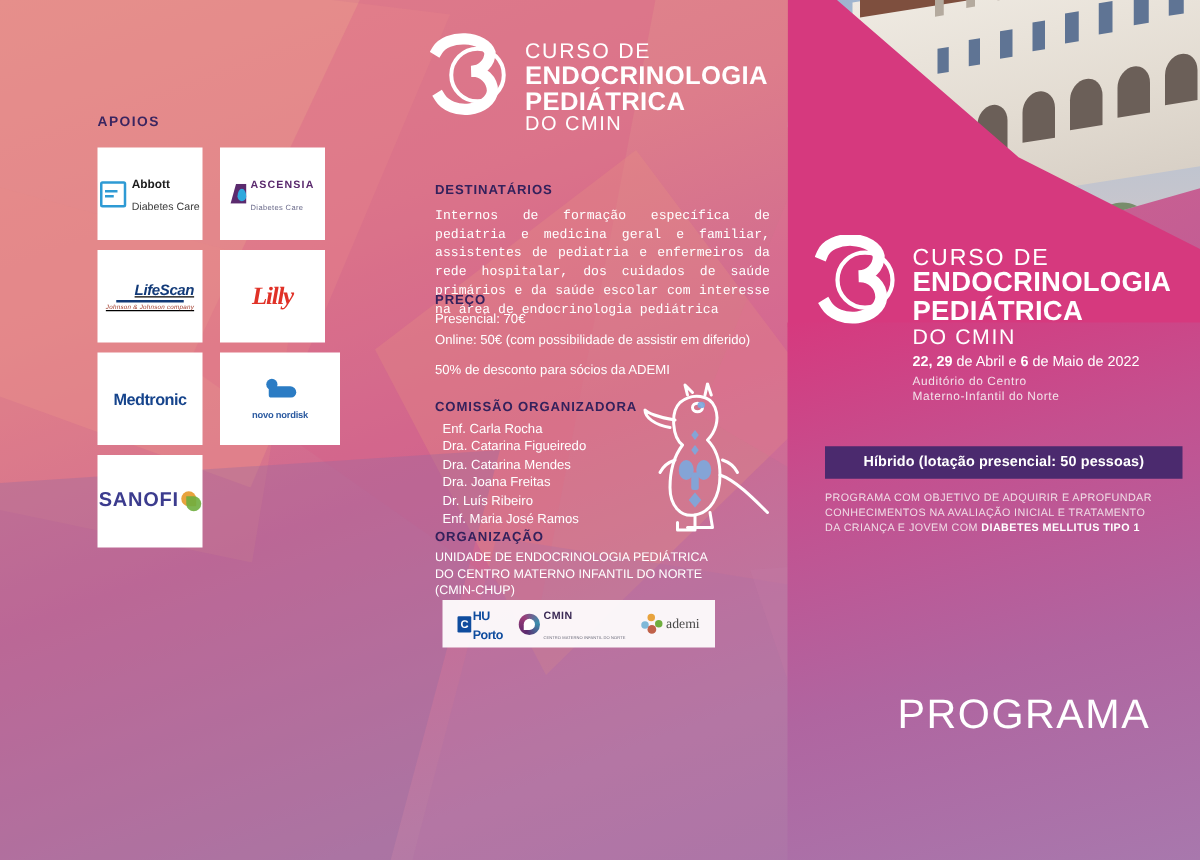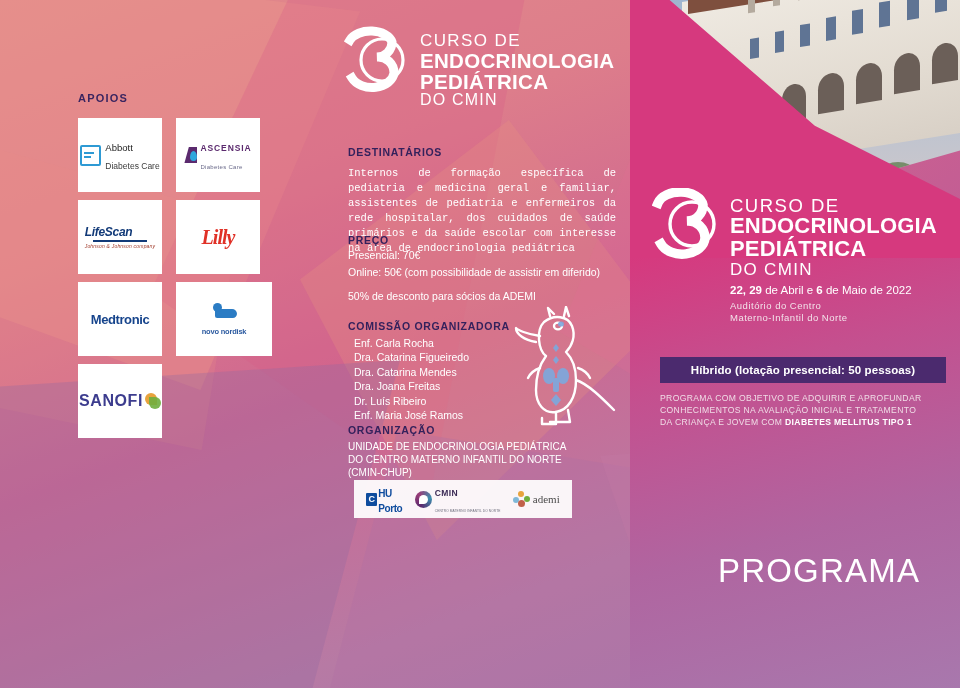--- a/index.html
+++ b/index.html
@@ -40,31 +40,31 @@
   .lb3{left:78px;top:200px;width:84px;height:74px;}
   .lb4{left:176px;top:200px;width:84px;height:74px;}
   .lb5{left:78px;top:282px;width:84px;height:74px;}
   .lb6{left:176px;top:282px;width:96px;height:74px;}
   .lb7{left:78px;top:364px;width:84px;height:74px;}
 
   .abbott{display:flex;align-items:center;gap:4px;}
   .abbott-mark{width:17px;height:17px;border:2px solid #2e9ad4;border-radius:2px;position:relative;}
   .abbott-mark:after{content:"";position:absolute;left:2px;top:5px;width:10px;height:2px;background:#2e9ad4;}
   .abbott-mark:before{content:"";position:absolute;left:2px;top:9px;width:7px;height:2px;background:#2e9ad4;}
-  .abbott-t1{font-size:9.5px;font-weight:normal;color:#1d1d1d;line-height:1.05;}
+  .abbott-t1{font-size:9.5px;font-weight:bold;color:#1d1d1d;line-height:1.05;}
   .abbott-t2{font-size:8.5px;color:#3c3c3c;line-height:1.15;}
 
   .ascensia{display:flex;align-items:center;gap:3px;justify-content:flex-end;}
   .asc-mark{width:13px;height:16px;background:#5b2a6e;clip-path:polygon(34% 0,100% 0,100% 100%,0 100%);position:relative;}
   .asc-mark:after{content:"";position:absolute;right:0px;top:4px;width:7px;height:10px;background:#2fa8dd;
     border-radius:50% 50% 50% 50%/60% 60% 40% 40%;}
   .asc-t1{font-size:8.5px;font-weight:bold;color:#5b2a6e;letter-spacing:.9px;line-height:1.1;}
   .asc-t2{font-size:6px;color:#6a6a8a;letter-spacing:.3px;}
 
-  .lifescan{text-align:left;}
+  .lifescan{text-align:right;text-decoration:underline;}
   .ls-t1{font-size:12px;font-weight:bold;color:#123a78;font-style:italic;letter-spacing:-.3px;}
   .ls-rule{width:54px;height:1.5px;background:#123a78;margin:1px auto;}
   .ls-t2{font-size:5px;color:#a03a2a;font-style:italic;letter-spacing:.2px;}
 
   .lilly{font-size:20px;font-weight:bold;color:#e03127;font-style:italic;font-family:"Liberation Serif",serif;letter-spacing:-1px;}
 
   .medtronic{font-size:13px;font-weight:bold;color:#16448c;letter-spacing:-.4px;}
 
   .novo{text-align:center;}
   .novo-bull{width:30px;height:22px;margin:0 auto 2px;position:relative;}

